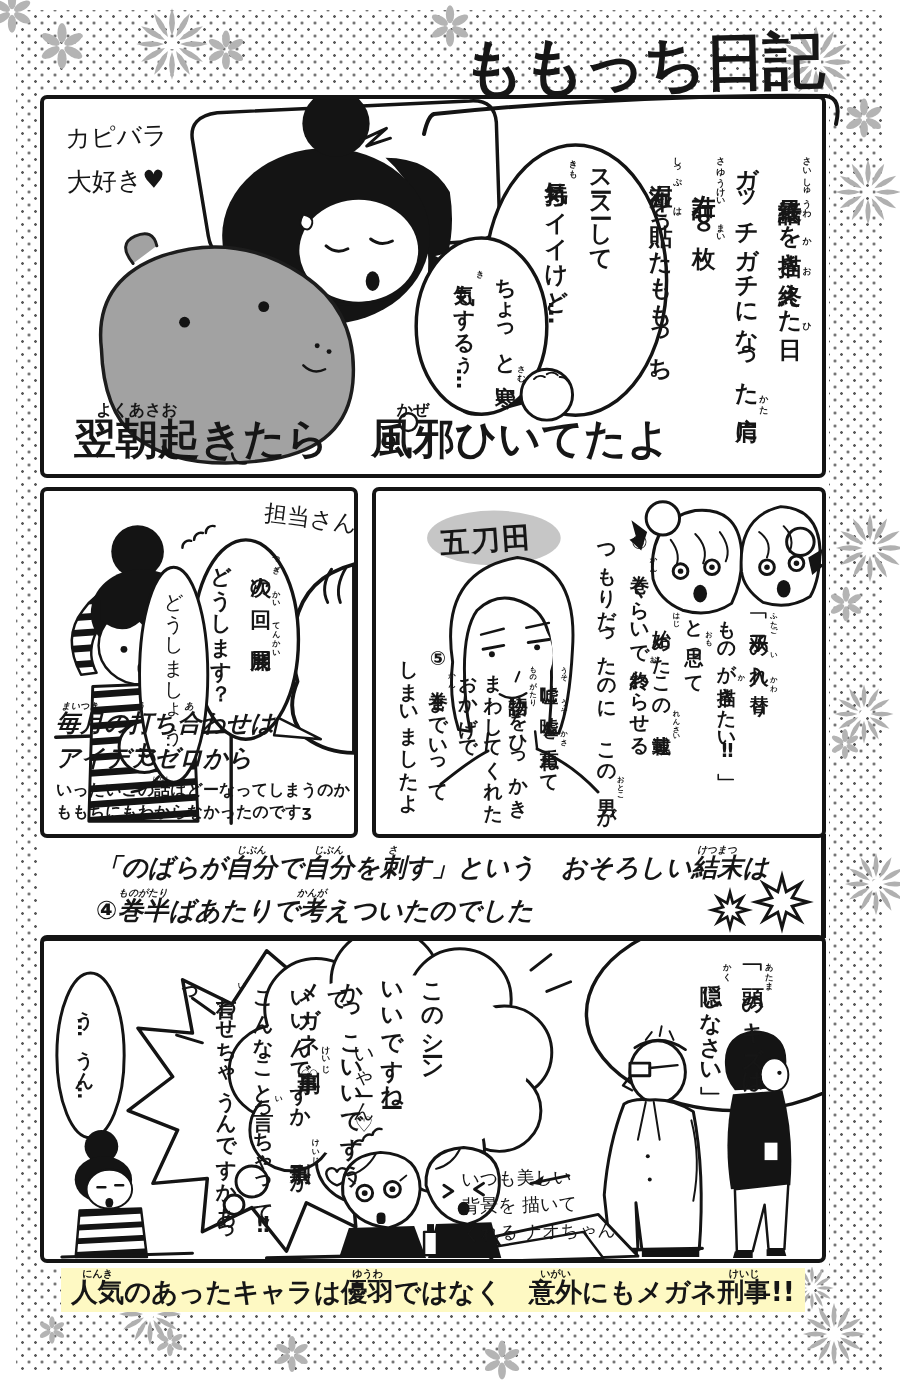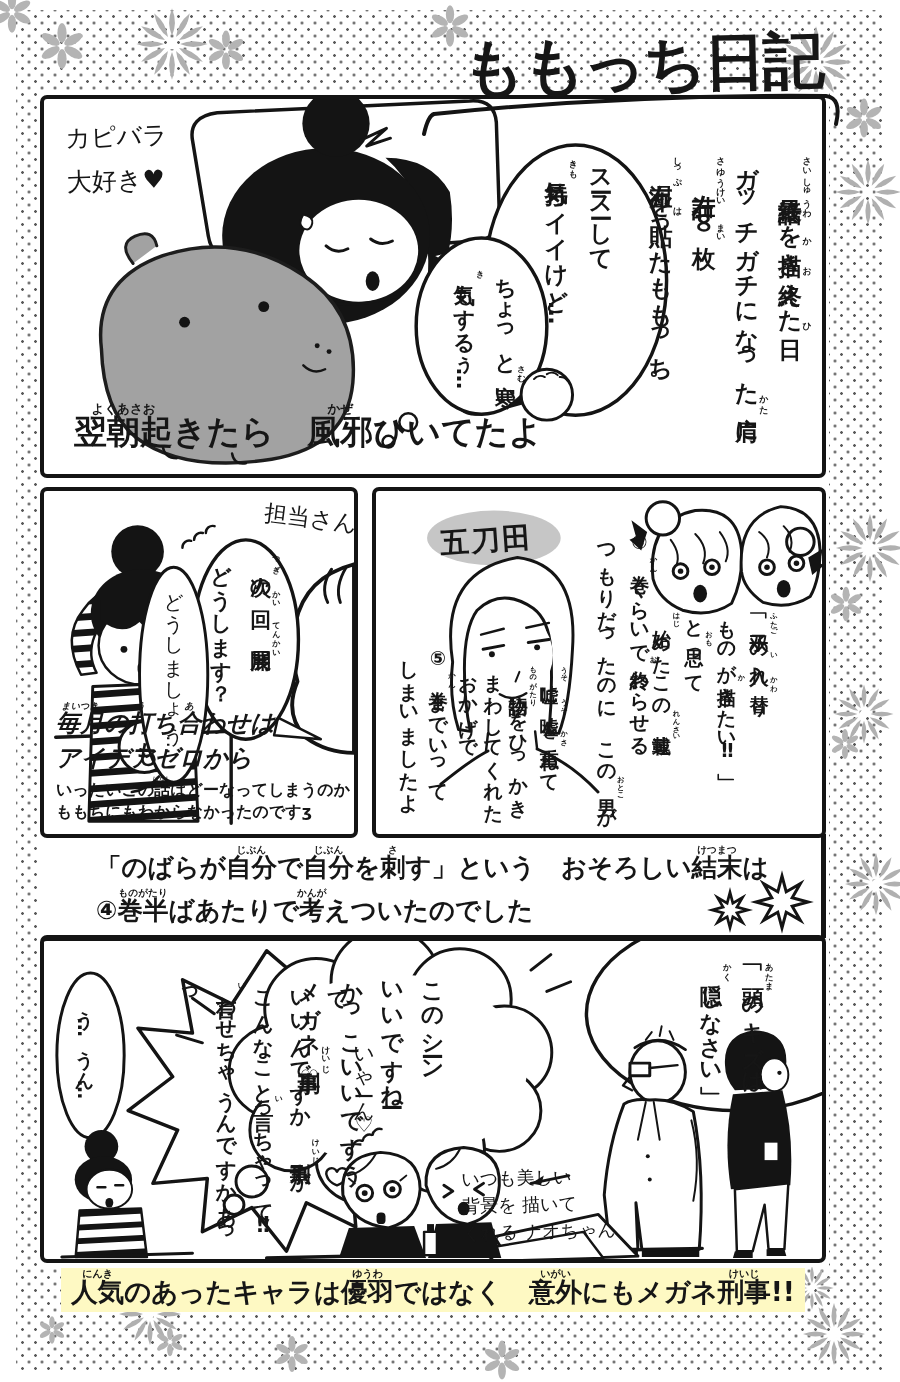--- a/index.html
+++ b/index.html
@@ -24,35 +24,35 @@
   ruby{ruby-align:center;}
   rt{font-size:0.38em;font-weight:bold;letter-spacing:0;}
   .title{position:absolute;left:462px;top:22px;z-index:5;font-size:62px;font-weight:bold;
          letter-spacing:-3px;transform:rotate(-1.2deg);white-space:nowrap;}
   .titleline{position:absolute;left:420px;top:78px;z-index:5;}
   .hand{font-weight:normal;}
   .note1{left:22px;top:16px;font-size:25px;line-height:1.75;transform:rotate(-2deg);}
   .side{right:10px;top:52px;height:315px;font-size:23.5px;line-height:1.75;}
   .b1a{left:490px;top:55px;height:285px;font-size:23px;line-height:1.9;}
   .b1b{left:400px;top:165px;height:175px;font-size:21.5px;line-height:1.85;}
-  .cap1{left:30px;top:303px;font-size:33px;font-weight:bold;white-space:nowrap;}
+  .cap1{left:30px;top:303px;font-size:42px;font-weight:bold;white-space:nowrap;}
   .lbl2{left:220px;top:12px;font-size:23px;transform:rotate(7deg);white-space:nowrap;}
   .b2a{left:156px;top:60px;height:210px;font-size:21px;line-height:1.9;}
   .b2b{left:114px;top:88px;height:205px;font-size:19.5px;line-height:1.6;font-weight:normal;}
   .badge{left:88px;top:246px;width:30px;text-align:center;font-size:25px;font-weight:bold;}
   .cap2{left:12px;top:210px;width:300px;}
   .cap2 .l12{font-size:24px;font-weight:bold;line-height:1.45;font-style:italic;}
   .cap2 .l34{font-size:16px;font-weight:bold;line-height:1.42;}
   .tag3{left:64px;top:30px;font-size:29px;font-weight:bold;letter-spacing:2px;transform:rotate(-4deg);white-space:nowrap;}
   .bA{left:272px;top:116px;height:230px;font-size:19px;line-height:1.5;}
   .bB{left:216px;top:40px;height:302px;font-size:19.5px;line-height:1.5;}
   .bC{left:80px;top:170px;height:172px;font-size:19px;line-height:1.32;}
   .bD{left:18px;top:156px;height:195px;font-size:19.5px;line-height:1.5;}
   .strip{position:absolute;left:96px;top:845px;z-index:5;}
-  .strip .sl{font-size:25.5px;font-weight:bold;line-height:1.6;white-space:nowrap;}
+  .strip .sl{font-size:25.5px;font-weight:bold;line-height:1.6;white-space:nowrap;font-style:italic;}
   .bigb{left:646px;top:16px;height:185px;font-size:22px;line-height:1.85;}
   .cloudt{left:245px;top:26px;height:208px;font-size:22.5px;line-height:1.8;}
   .iyan{left:306px;top:92px;height:165px;font-size:21px;font-weight:normal;letter-spacing:2px;}
   .noteN{left:418px;top:222px;width:195px;font-size:18px;line-height:1.5;transform:rotate(-1.5deg);}
   .spik{left:128px;top:36px;height:286px;font-size:20.5px;line-height:1.76;}
   .smb{left:26px;top:55px;height:140px;font-size:19px;line-height:1.6;}
   .bottomcap{position:absolute;left:40px;top:1268px;width:786px;z-index:5;text-align:center;}
   .bottomcap span{display:inline-block;background:#fef9c3;padding:2px 10px;font-size:26.5px;font-weight:bold;white-space:nowrap;}
   .starb{position:absolute;left:700px;top:860px;z-index:6;}
 </style>

